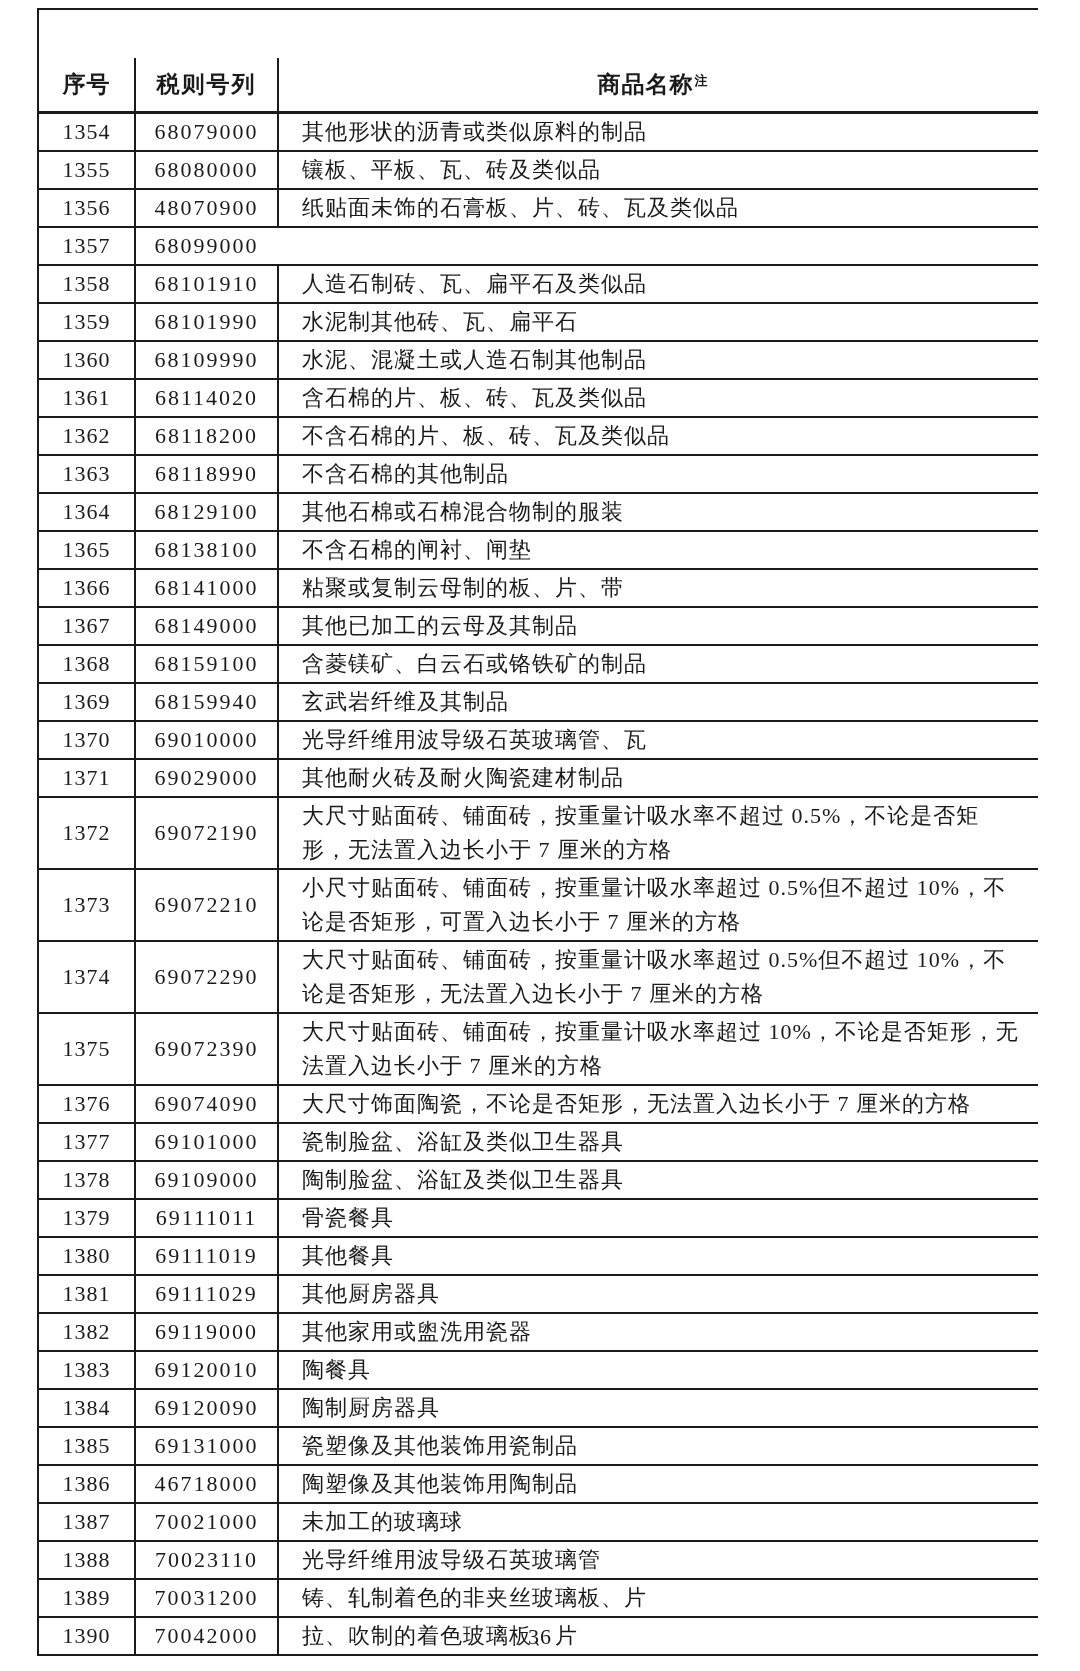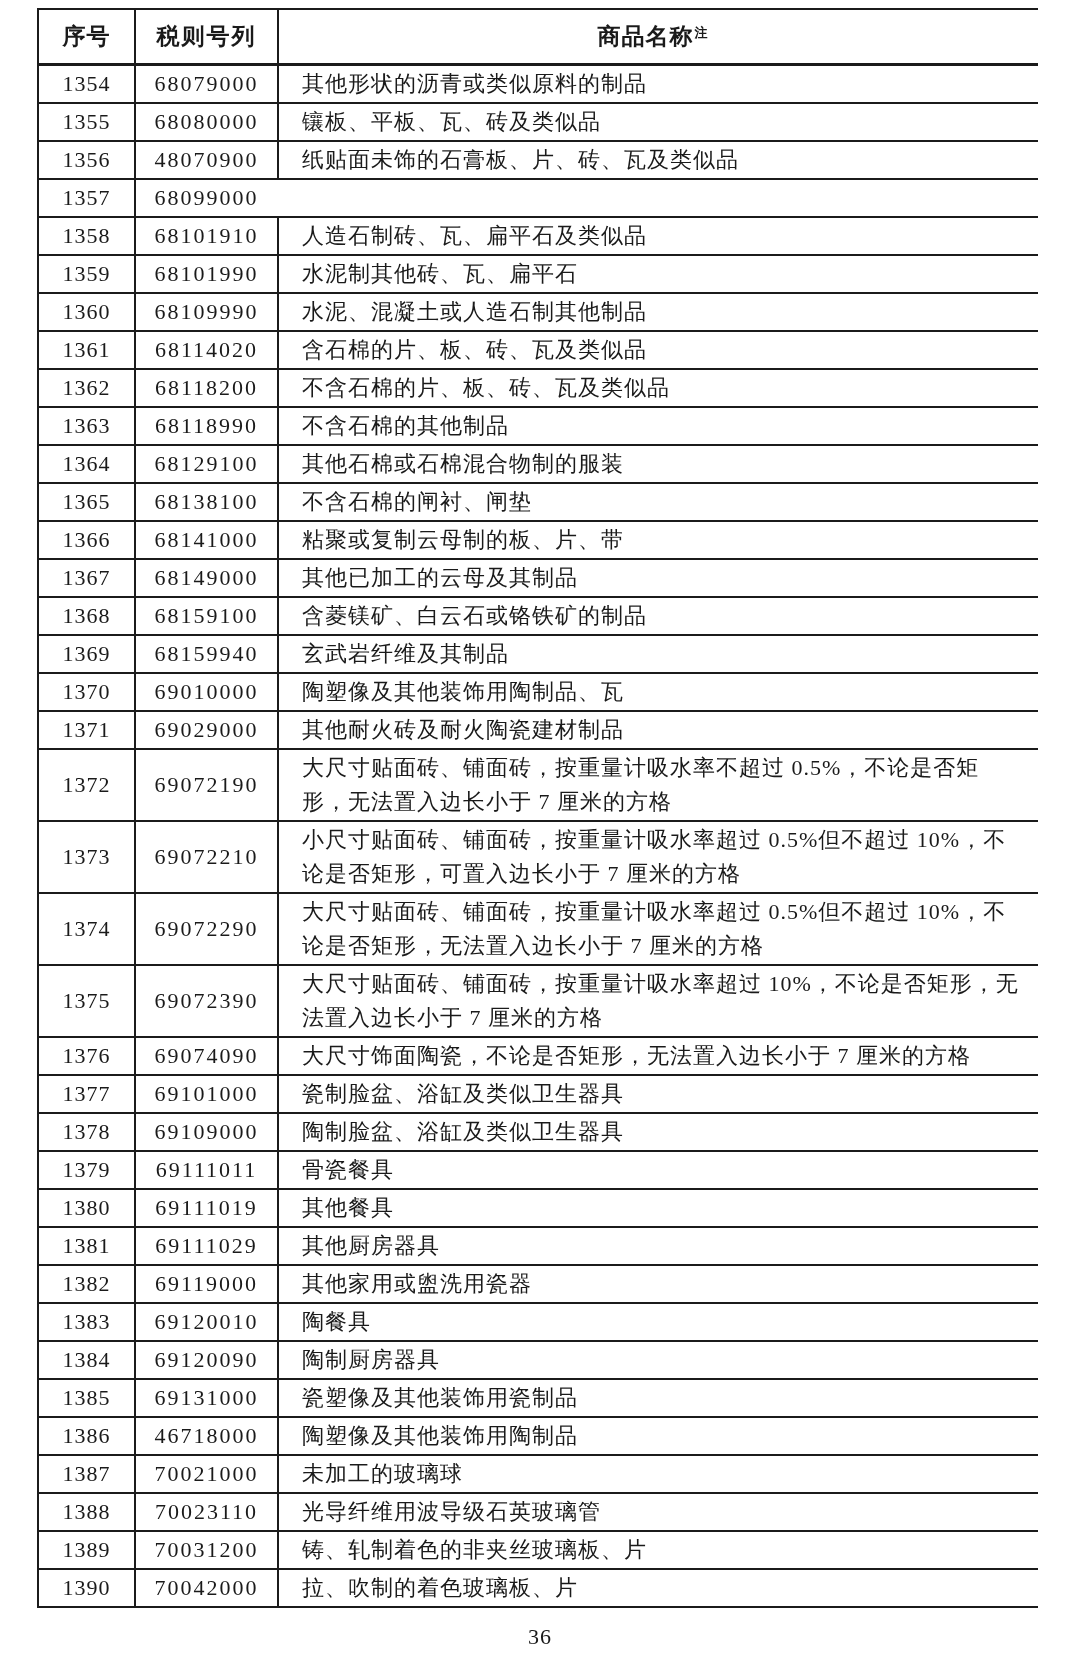--- a/index.html
+++ b/index.html
@@ -43,20 +43,21 @@
     line-height: 34px;
     padding: 1px 4px;
     min-height: 36px;
   }
   .hdr-cell {
     justify-content: center;
     font-weight: bold;
     font-size: 23px;
     min-height: 53px;
     letter-spacing: 3px;
+    margin-top: 48px;
   }
   .cell-index {
     justify-content: center;
     letter-spacing: 1px;
   }
   .cell-code {
     justify-content: center;
     border-left: 2px solid #1b1b1b;
     letter-spacing: 2px;
   }
@@ -179,21 +180,21 @@
         <div class="cell cell-name">含菱镁矿、白云石或铬铁矿的制品</div>
       </div>
       <div class="row">
         <div class="cell cell-index">1369</div>
         <div class="cell cell-code">68159940</div>
         <div class="cell cell-name">玄武岩纤维及其制品</div>
       </div>
       <div class="row">
         <div class="cell cell-index">1370</div>
         <div class="cell cell-code">69010000</div>
-        <div class="cell cell-name">陶塑像及其他装饰用陶制品、瓦</div>
+        <div class="cell cell-name">光导纤维用波导级石英玻璃管、瓦</div>
       </div>
       <div class="row">
         <div class="cell cell-index">1371</div>
         <div class="cell cell-code">69029000</div>
         <div class="cell cell-name">其他耐火砖及耐火陶瓷建材制品</div>
       </div>
       <div class="row">
         <div class="cell cell-index">1372</div>
         <div class="cell cell-code">69072190</div>
         <div class="cell cell-name">大尺寸贴面砖、铺面砖，按重量计吸水率不超过 0.5%，不论是否矩形，无法置入边长小于 7 厘米的方格</div>

